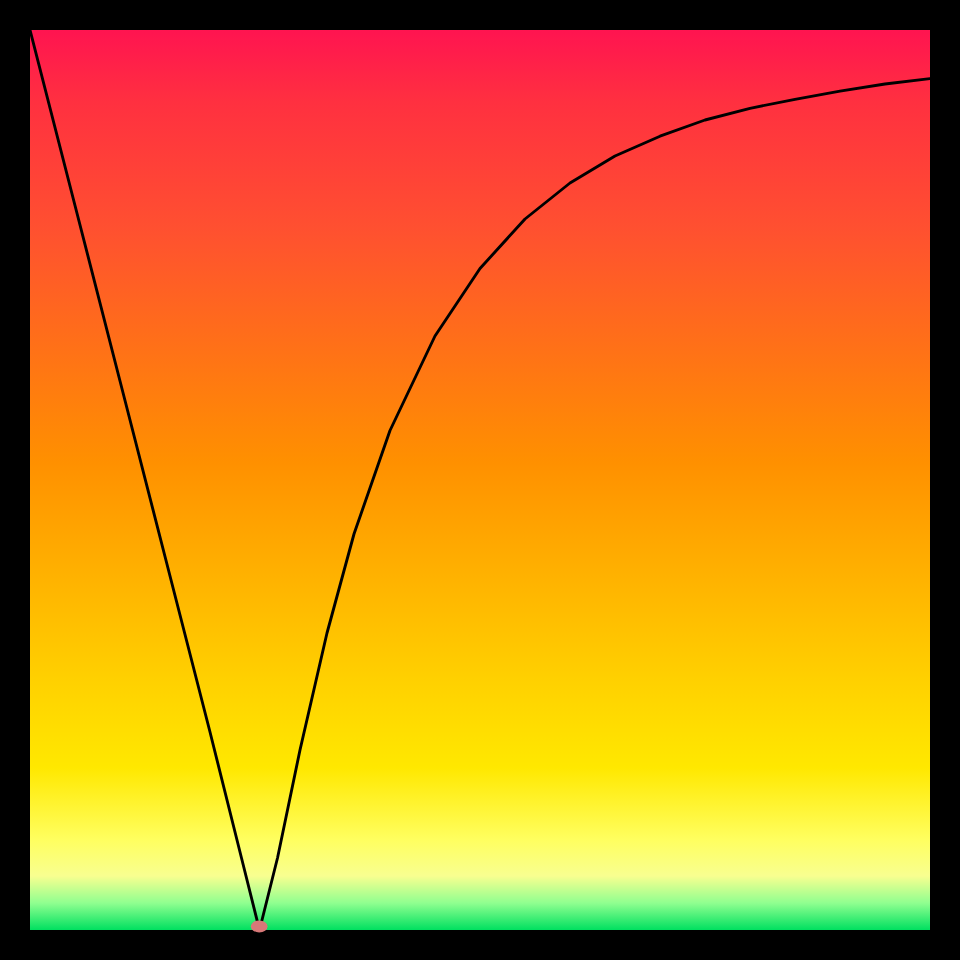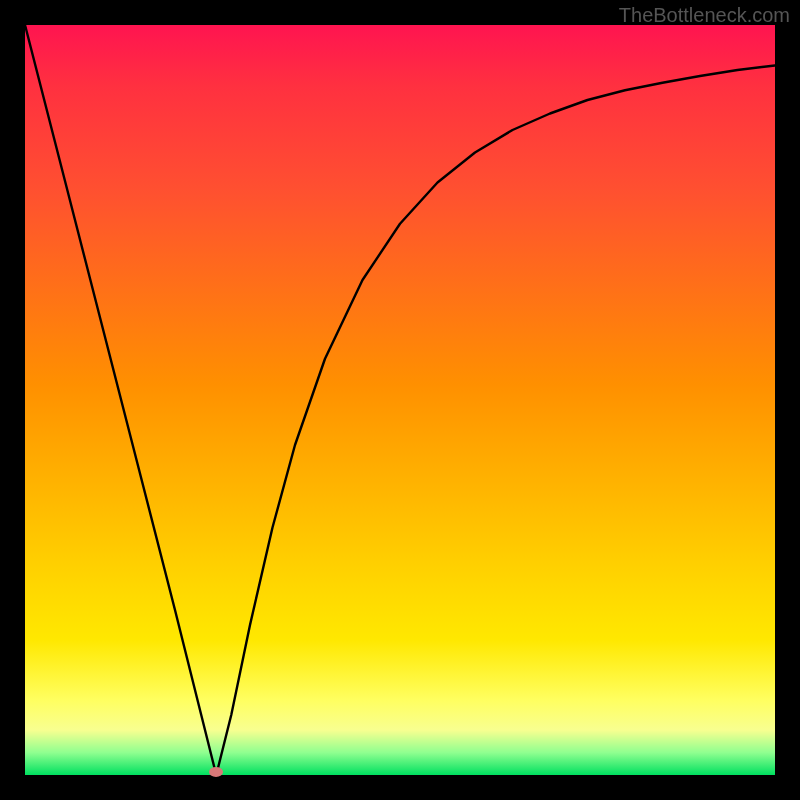--- a/index.html
+++ b/index.html
@@ -64,20 +64,19 @@
     border-radius: 50%;
     background: #d87878;
     transform: translate(-50%, -50%);
     z-index: 3;
   }
 </style>
 </head>
 <body>
 
 <div class="frame">
-  <div class="watermark">TheBottleneck.com</div>
   <div class="plot-area">
     <svg class="curve" viewBox="0 0 750 750" preserveAspectRatio="none">
       <path id="curve-path" d="M0.00 0.00 L37.50 146.25 L75.00 292.50 L112.50 438.75 L150.00 585.00 L176.25 690.00 L191.25 750.00 L206.25 690.00 L225.00 600.00 L247.50 502.50 L270.00 420.00 L300.00 333.75 L337.50 255.00 L375.00 198.75 L412.50 157.50 L450.00 127.50 L487.50 105.00 L525.00 88.50 L562.50 75.00 L600.00 65.25 L637.50 57.75 L675.00 51.00 L712.50 45.00 L750.00 40.50" fill="none" stroke="#000" stroke-width="2.4" stroke-linejoin="round" stroke-linecap="round"></path>
     </svg>
     <div class="marker" id="min-marker" style="left: 191.25px; top: 747px;"></div>
   </div>
 </div>
 
 </body></html>

